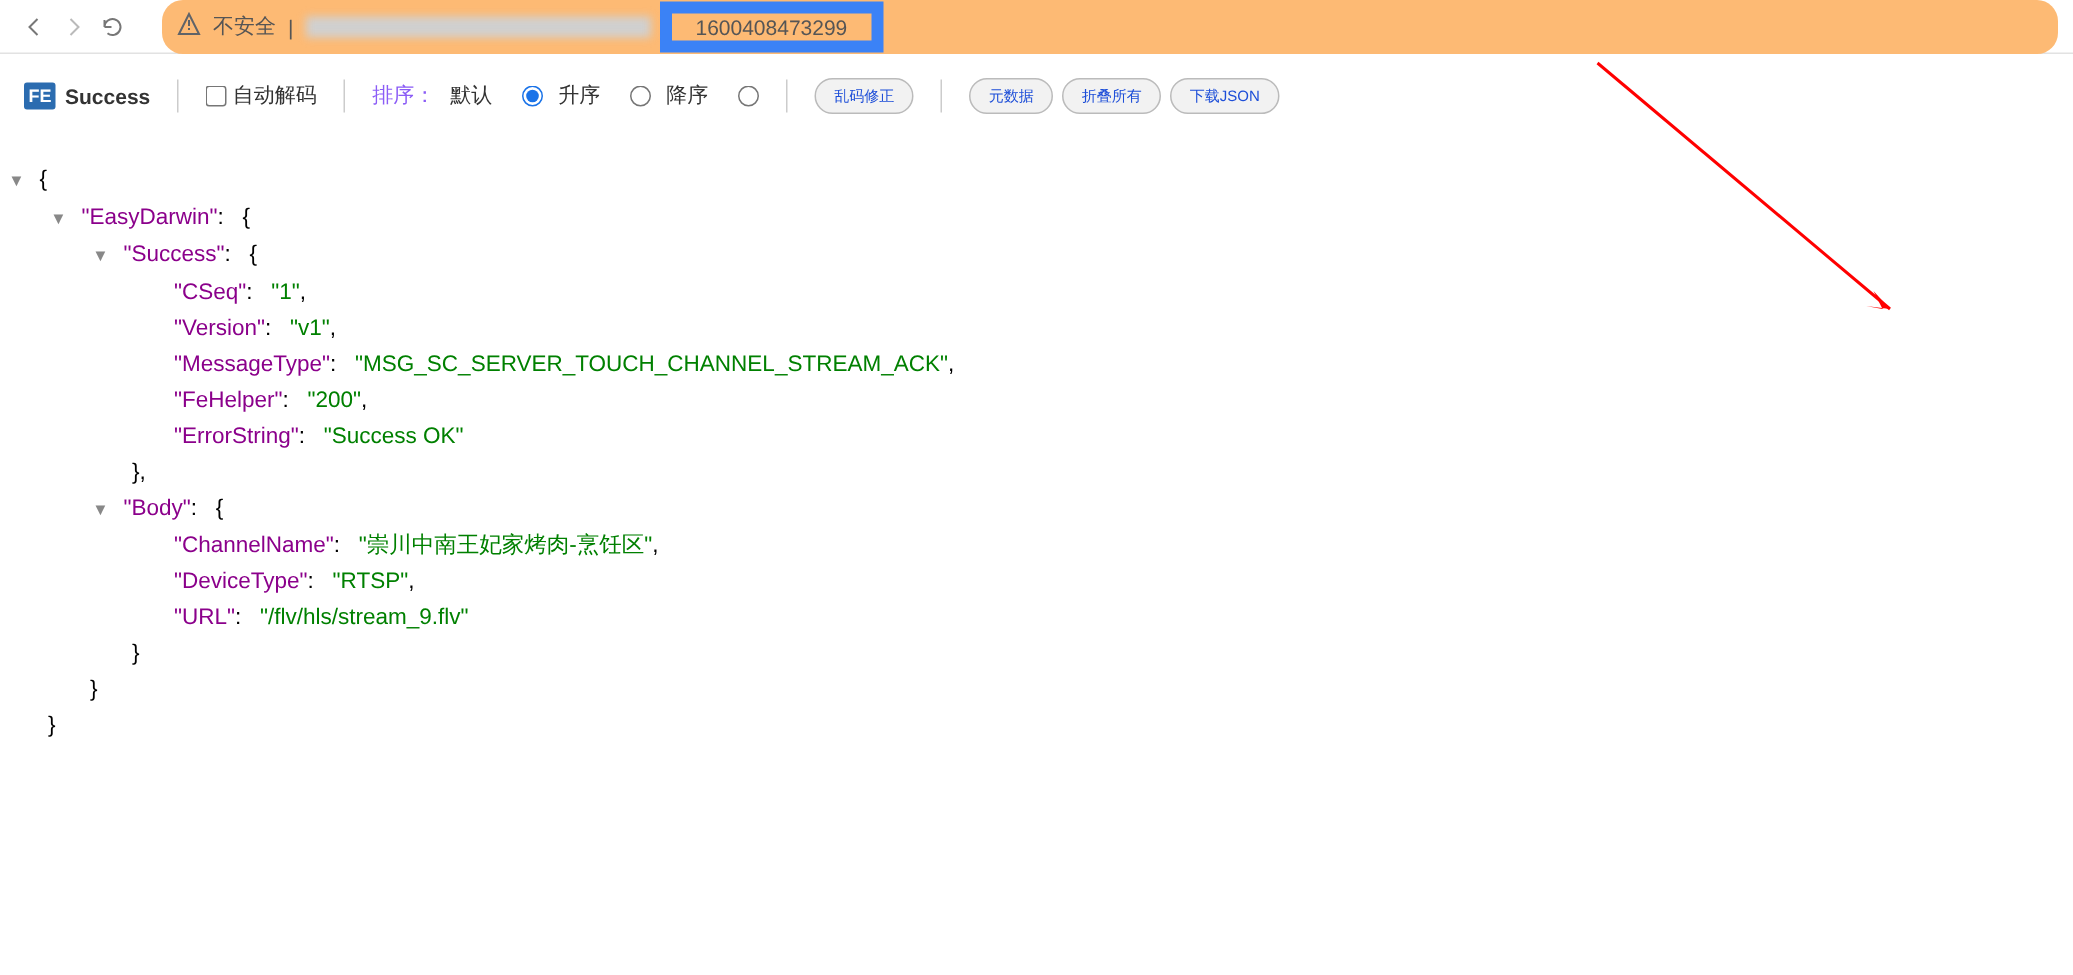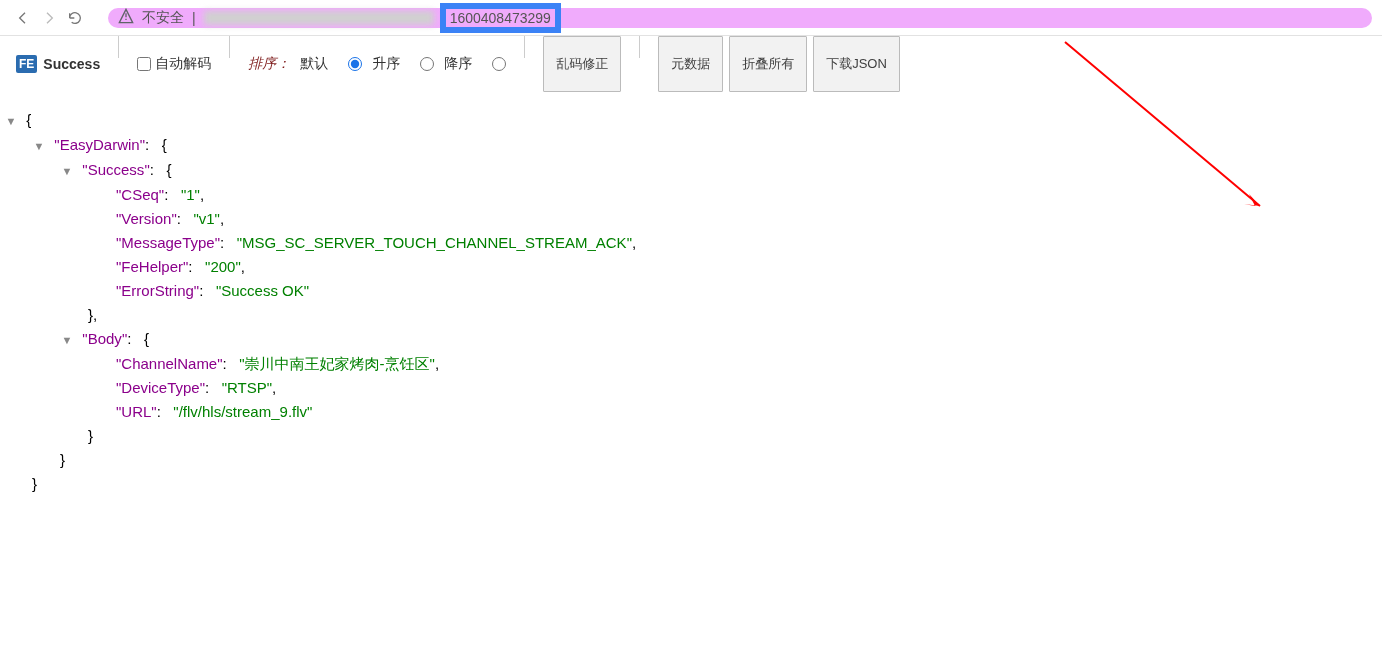--- a/index.html
+++ b/index.html
@@ -2,38 +2,38 @@
 <html><head>
 <meta charset="utf-8">
 <style>
   * { margin:0; padding:0; box-sizing:border-box; font-family:Arial, "Microsoft YaHei", sans-serif; }
   body { background:#fff; width:1382px; height:650px; position:relative; overflow:hidden; }
 
   
   .addr-bar { height:36px; display:flex; align-items:center; padding:0 10px; background:#fff; border-bottom:1px solid #e2e2e2; color:#5f6368; font-size:14px; }
   .nav-ico { width:26px; height:26px; display:flex; align-items:center; justify-content:center; color:#777; }
   .nav-ico svg { width:16px; height:16px; stroke:#777; fill:none; stroke-width:2; }
-  .addr-field { flex:1 1 auto; margin-left:20px; background:#f0abfc; height:20px; border-radius:14px; display:flex; align-items:center; padding:0 10px; gap:8px; }
+  .addr-field { flex:1 1 auto; margin-left:20px; background:#fdba74; height:36px; border-radius:14px; display:flex; align-items:center; padding:0 10px; gap:8px; }
   .addr-field .warn-ico svg{ width:16px; height:16px; fill:#5f6368; }
   .addr-text { color:#555; white-space:pre; font-size:14px; }
   .blur-seg { display:inline-block; width:230px; height:14px; background:#d0d0d0; filter:blur(3px); vertical-align:middle; }
-  .highlight-box { display:inline-block; border:6px solid #3b82f6; padding:1px 4px; color:#555; margin-left:-2px; }
+  .highlight-box { display:inline-block; border:8px solid #3b82f6; padding:1px 16px; color:#555; margin-left:-2px; }
 
   
-  .toolbar { height:56px; display:flex; padding:0 16px; gap:18px; border-bottom:0; color:#333; font-size:14px; }
+  .toolbar { height:56px; display:flex; align-items:center; padding:0 16px; gap:18px; border-bottom:0; color:#333; font-size:14px; }
   .fe-logo { display:flex; align-items:center; gap:6px; font-weight:600; color:#333; }
   .fe-logo .box { background:#2b6cb0; color:#fff; font-weight:bold; font-size:12px; padding:2px 3px; border-radius:2px; }
   .sep { width:1px; height:22px; background:#ccc; }
   .cb { display:flex; align-items:center; gap:4px; }
   .cb input{ width:14px; height:14px; }
   .sort-grp { display:flex; align-items:center; gap:10px; }
-  .sort-grp .lbl { color:#7f1d1d;font-style:italic; }
+  .sort-grp .lbl { color:#8b5cf6; }
   .radio { display:flex; align-items:center; gap:20px; }
   .radio input{ width:14px; height:14px; accent-color:#1a73e8; }
-  .btn { padding:4px 12px; border:1px solid #bbb; background:#f2f2f2; border-radius:1px; font-size:13px; color:#404040; cursor:pointer; }
+  .btn { padding:4px 12px; border:1px solid #bbb; background:#f2f2f2; border-radius:12px; font-size:10px; color:#1d4ed8; cursor:pointer; }
   .btn-group { display:flex; gap:6px; }
 
   
   .json-area { padding:16px 4px; font-family:"NSimSun","SimSun","Courier New",monospace; font-size:15px; line-height:24px; color:#000; }
   .toggle { color:#888; display:inline-block; width:14px; text-align:center; cursor:pointer; user-select:none; font-size:11px; }
   .indent0 { padding-left:0; }
   .indent1 { padding-left:28px; }
   .indent2 { padding-left:56px; }
   .indent3 { padding-left:84px; }
   .indent4 { padding-left:112px; }

